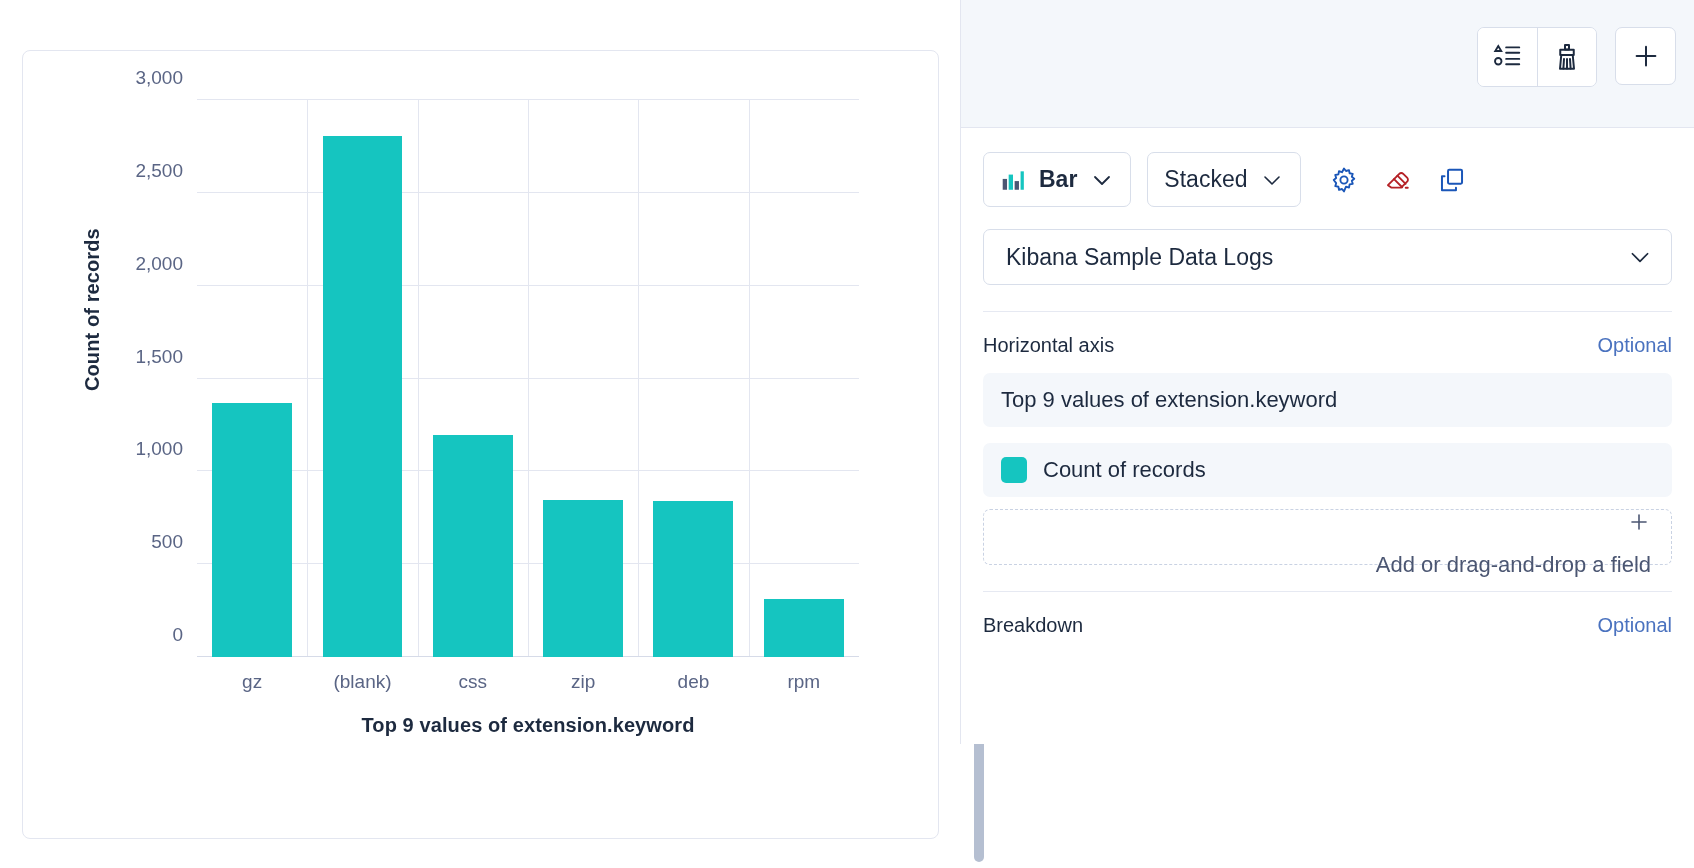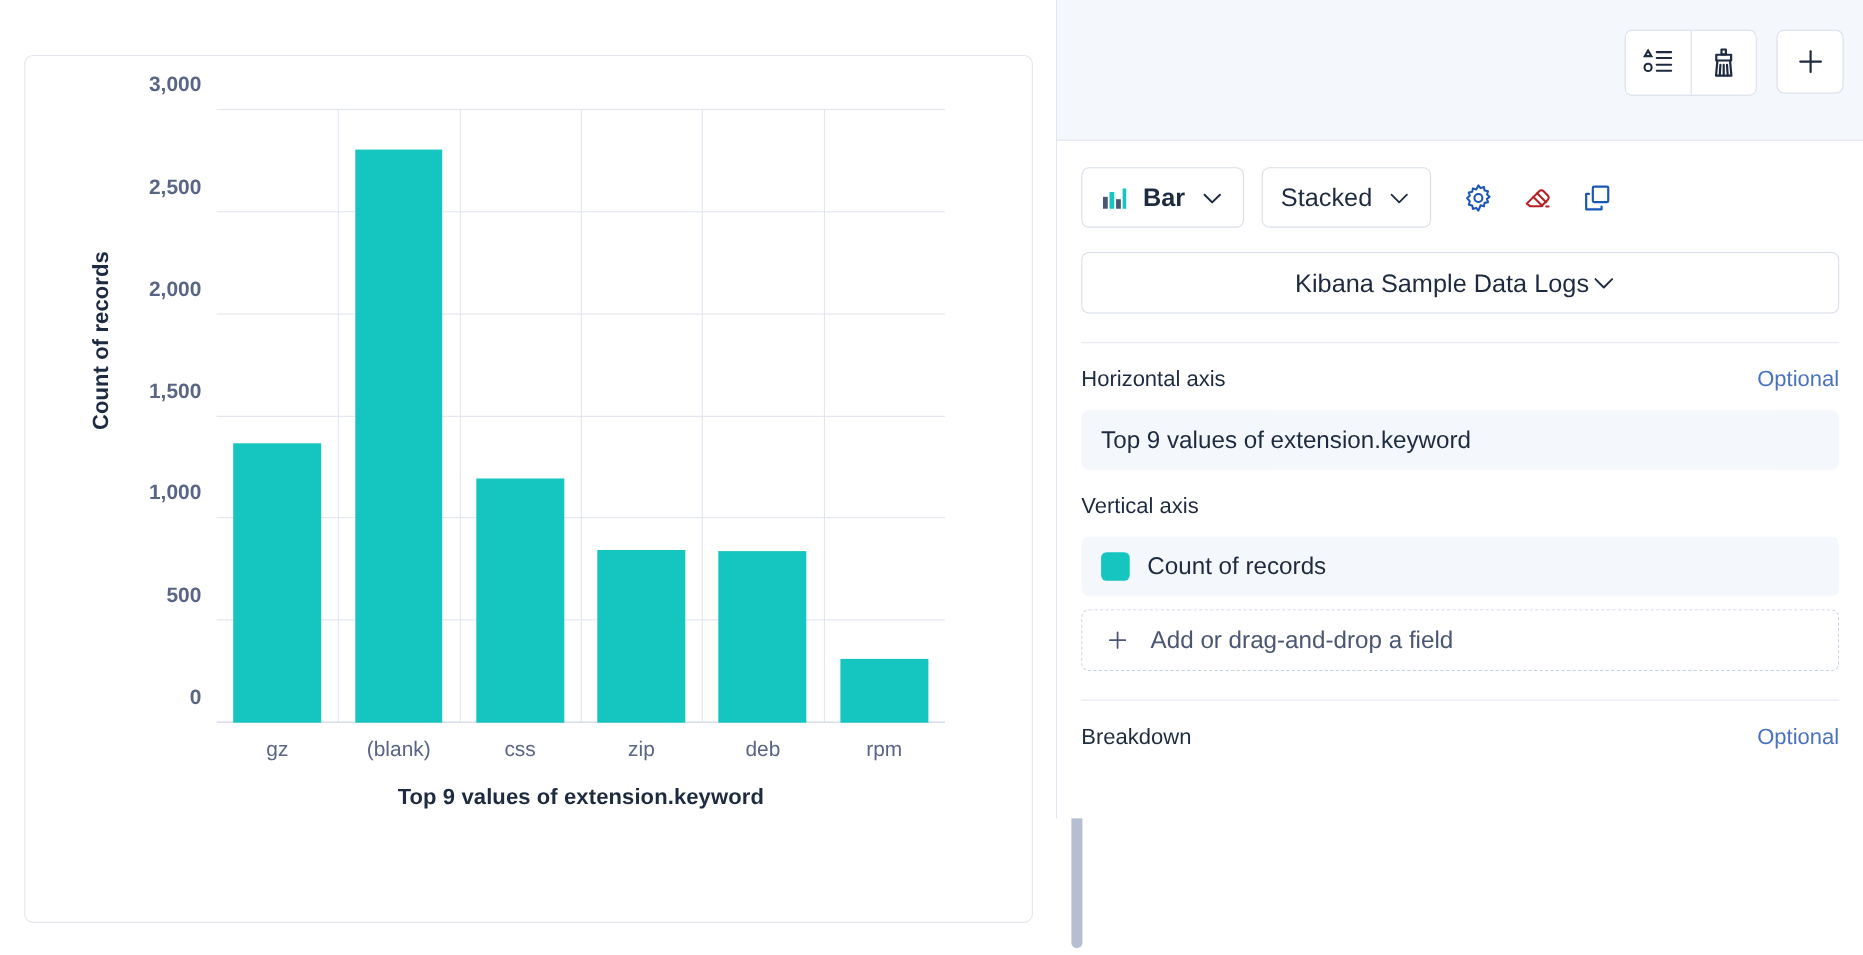--- a/index.html
+++ b/index.html
@@ -63,21 +63,20 @@
   }
 
   .ytick {
     position: absolute;
     right: 100%;
     margin-right: 14px;
     transform: translateY(-50%);
     font-size: 19px; color: #5A6585;
     white-space: nowrap;
     text-align: right;
-    font-weight: bold;
   }
 
   .bars {
     position: absolute; inset: 0;
     display: flex;
     align-items: flex-end;
   }
   .bar-slot {
     flex: 1 1 0;
     height: 100%;
@@ -195,22 +194,22 @@
     background: transparent; border: none; cursor: pointer;
   }
 
   .source-select {
     margin: 22px 22px 0 22px;
     height: 56px;
     border: 1px solid #D8DEEA;
     border-radius: 7px;
     background: #ffffff;
     display: flex; align-items: center;
-    justify-content: center;
-    padding: 0 18px 0 11px;
+    justify-content: space-between;
+    padding: 0 18px 0 22px;
     cursor: pointer;
   }
   .source-select .txt { font-size: 23px; color: #1D2A3F; }
 
   .divider {
     height: 1px; background: #E6E9F2;
     margin: 26px 22px 0 22px;
   }
 
   .section-head {
@@ -236,25 +235,26 @@
     border-radius: 5px;
     background: #15C5C0;
     flex: 0 0 26px;
   }
 
   .dropzone {
     margin: 12px 22px 0 22px;
     height: 56px;
     border: 1px dashed #C9D2E3;
     border-radius: 7px;
-    display: flex; align-items: center;
+    display: flex; align-items: flex-end;
     gap: 18px;
     padding: 0 20px;
     background: #ffffff;
     cursor: pointer;
+    flex-direction: column;
   }
   .dropzone .txt { font-size: 22px; color: #4B5672; }
 
   svg { display: block; }
 </style>
 </head>
 <body>
 
 <div id="root">
 
@@ -436,24 +436,20 @@
       <div class="divider"></div>
 
       <div class="section-head">
         <span class="title">Horizontal axis</span>
         <span class="optional">Optional</span>
       </div>
       <div class="field-chip">
         <span class="name">Top 9 values of extension.keyword</span>
       </div>
 
-      <div class="section-head">
-        <span class="title">Vertical axis</span>
-        <span class="optional"></span>
-      </div>
       <div class="field-chip">
         <span class="swatch"></span>
         <span class="name">Count of records</span>
       </div>
       <div class="dropzone">
         <span>
           <svg width="24" height="24" viewBox="0 0 24 24" fill="none" stroke="#4B5672" stroke-width="1.6" stroke-linecap="round">
             <line x1="12" y1="5" x2="12" y2="19"></line>
             <line x1="5" y1="12" x2="19" y2="12"></line>
           </svg>

